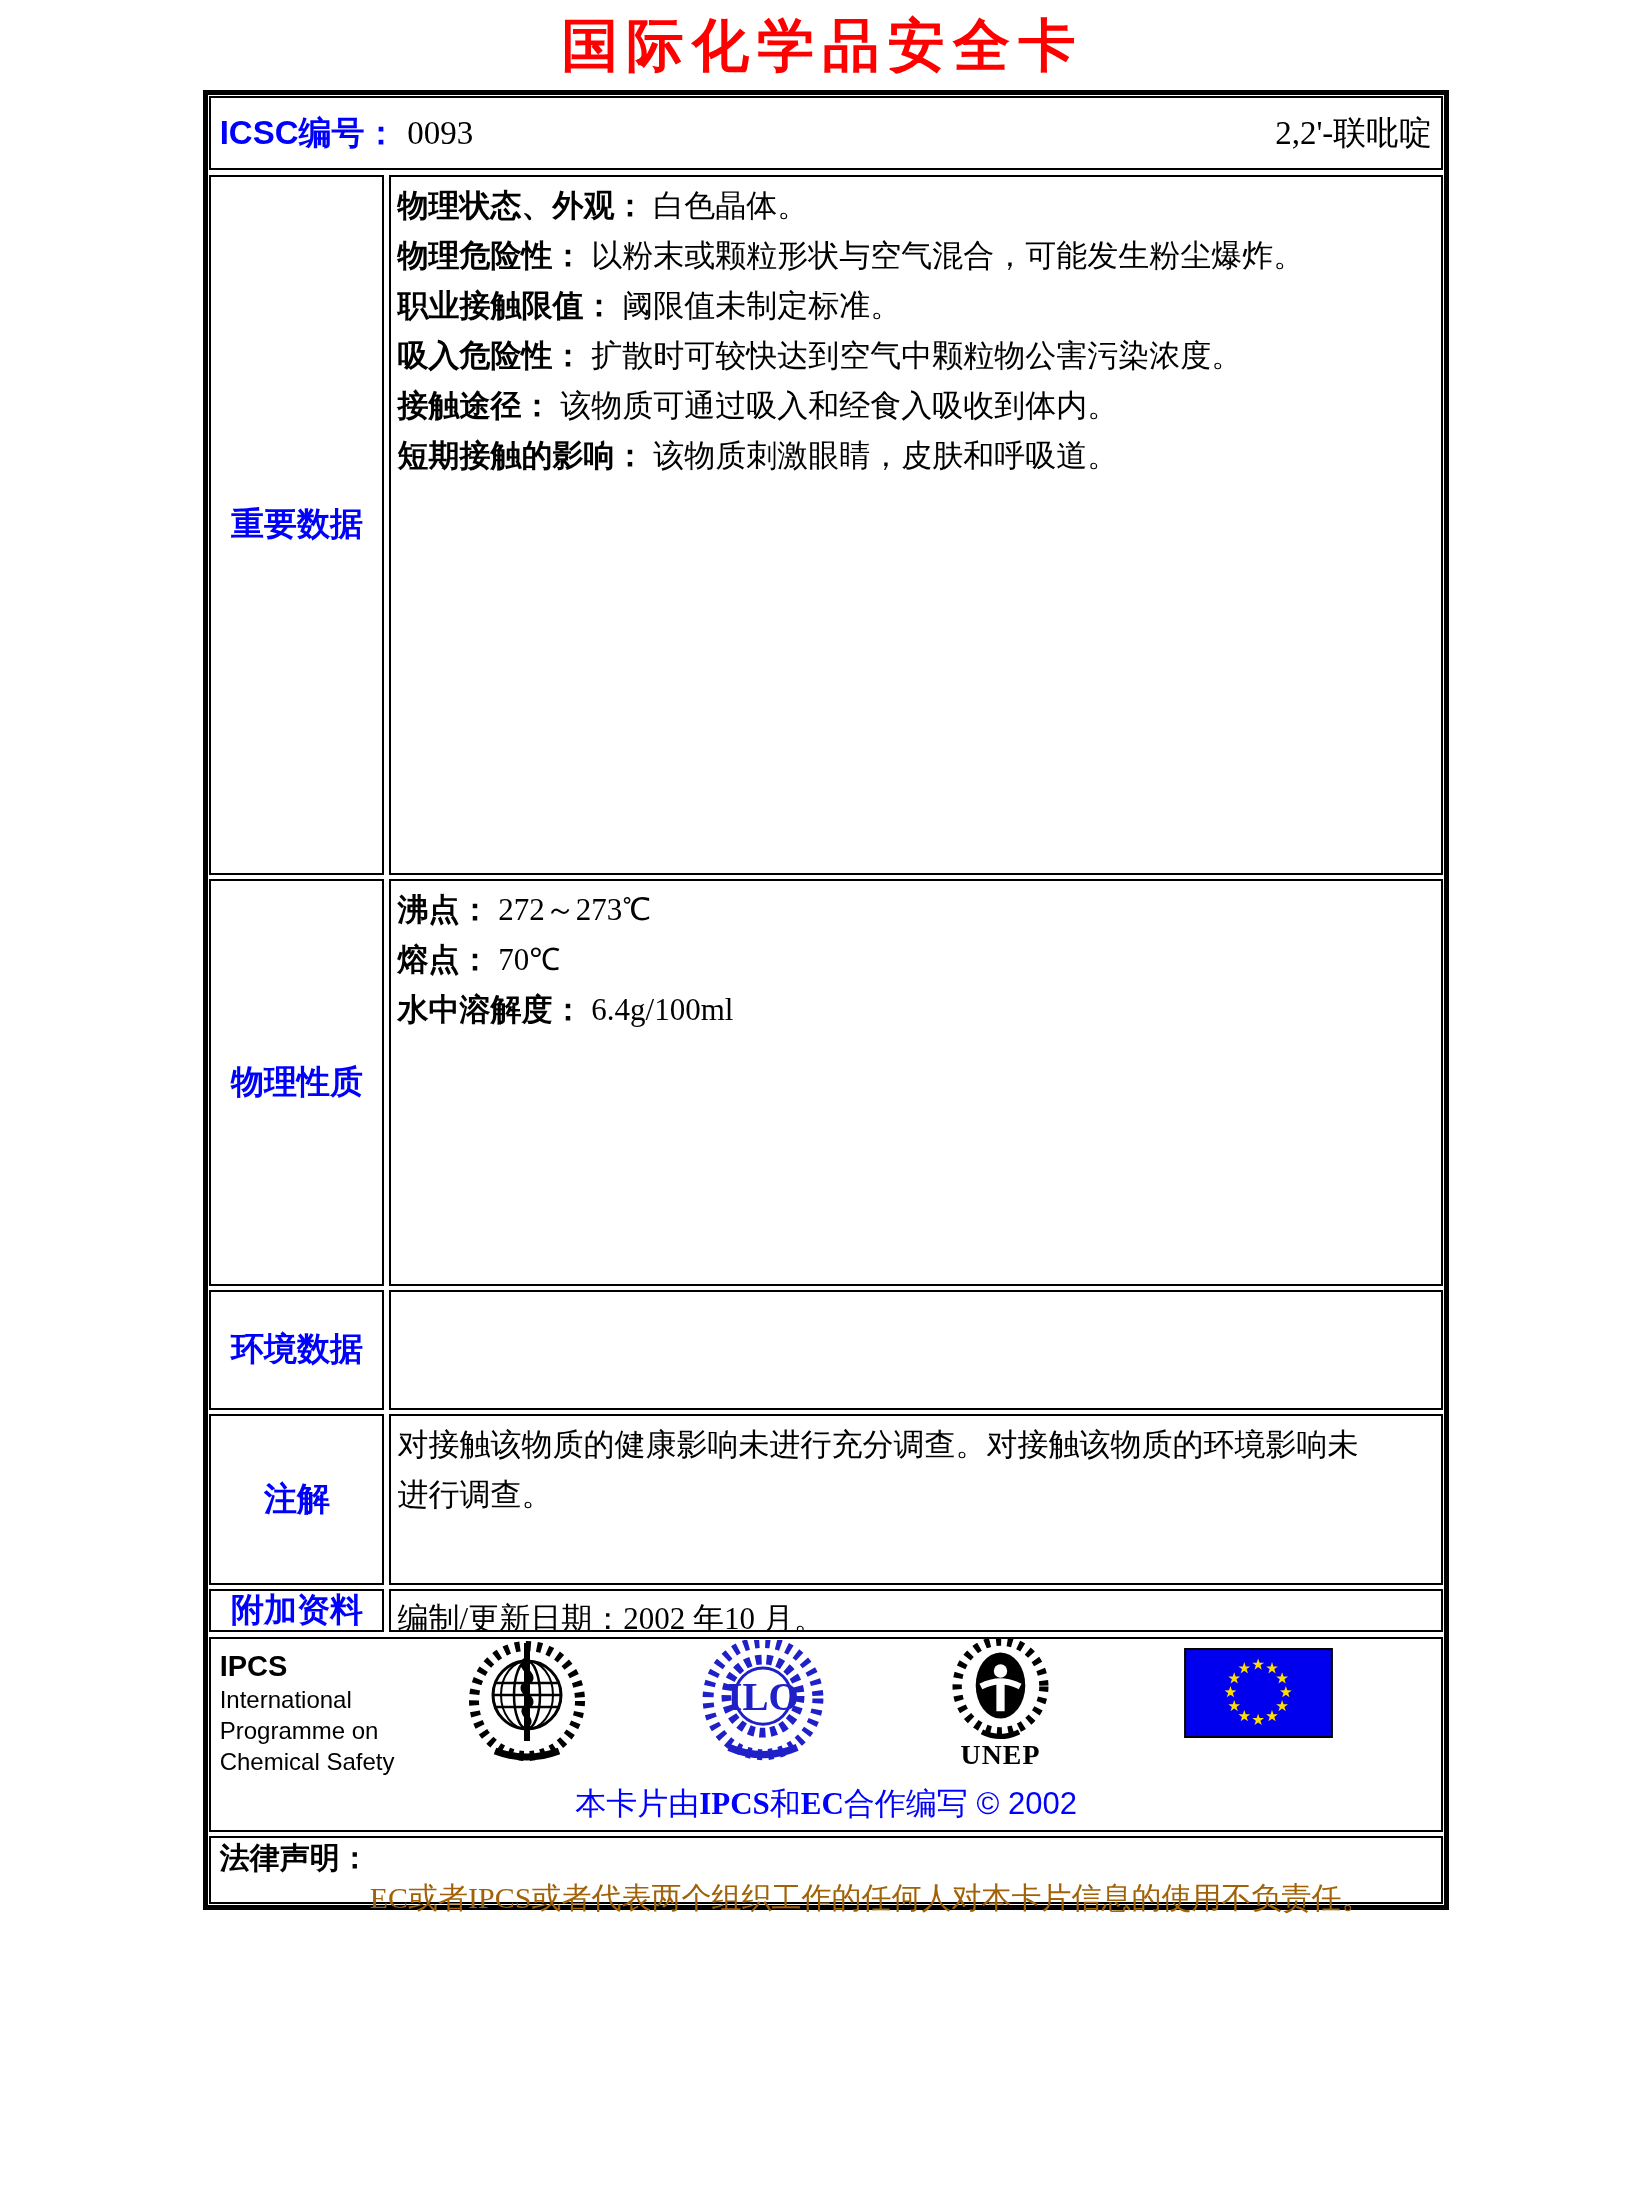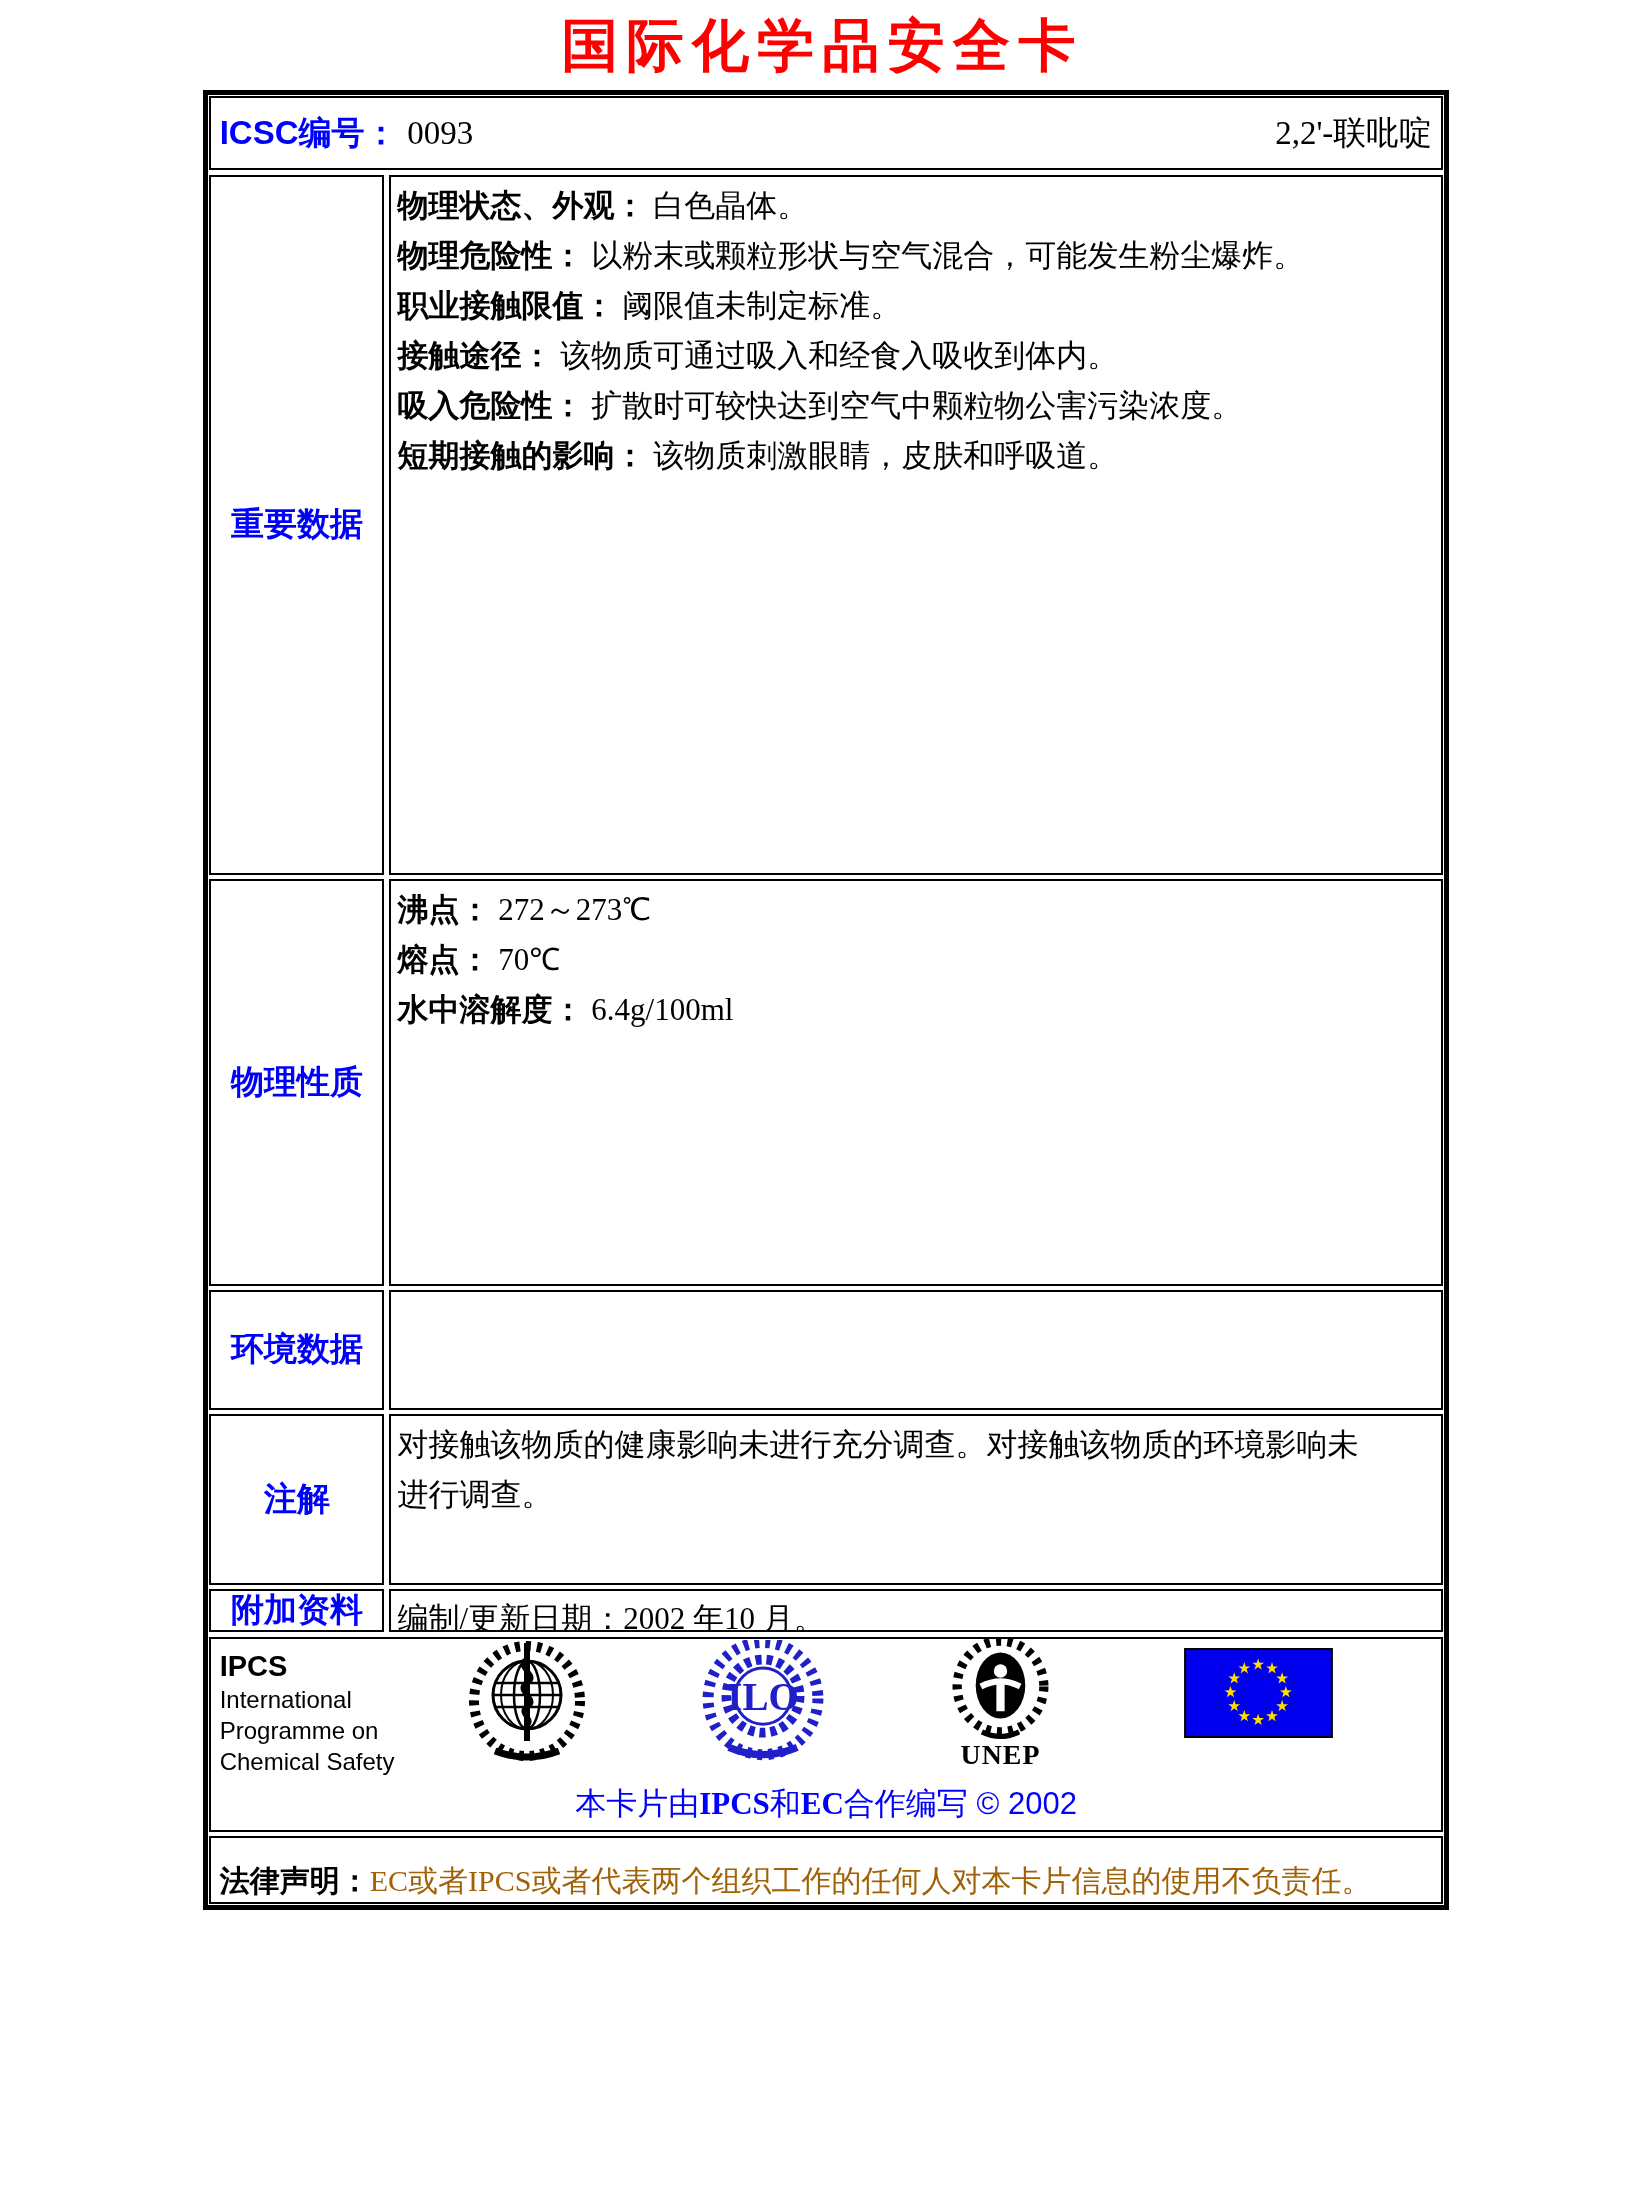--- a/index.html
+++ b/index.html
@@ -81,21 +81,21 @@
   .logo-unep { left:727px; top:0px; }
   .logo-eu { left:973px; top:9.7px; }
   .caption {
     position:absolute; left:0; right:0; bottom:4.2px;
     text-align:center;
     color:#0000ff; font-size:31px;
     font-family:"Liberation Sans", sans-serif;
   }
   .caption b { font-family:"Liberation Serif", serif; }
 
-  .legal-cell { display:flex; align-items:flex-end; padding:0 8.3px; font-size:30px; white-space:nowrap; }
+  .legal-cell { display:flex; align-items:flex-start; padding:0 8.3px; font-size:30px; white-space:nowrap; }
   .legal-k { font-weight:bold; color:#000000; font-family:"Liberation Sans", sans-serif; }
   .legal-v { color:#a16207;margin-top:40px; }
 </style>
 </head>
 <body>
 
 <div class="page">
 
   <div class="doc-title">国际化学品安全卡</div>
 
@@ -109,22 +109,22 @@
         <span class="chem-name">2,2'-联吡啶</span>
       </div>
     </div>
 
     <div class="row">
       <div class="cell label-cell r-important">重要数据</div>
       <div class="cell content-cell r-important">
         <div class="text-line"><span class="k">物理状态、外观：</span> <span class="v">白色晶体。</span></div>
         <div class="text-line"><span class="k">物理危险性：</span> <span class="v">以粉末或颗粒形状与空气混合，可能发生粉尘爆炸。</span></div>
         <div class="text-line"><span class="k">职业接触限值：</span> <span class="v">阈限值未制定标准。</span></div>
+        <div class="text-line"><span class="k">吸入危险性：</span> <span class="v">扩散时可较快达到空气中颗粒物公害污染浓度。</span></div>
         <div class="text-line"><span class="k">接触途径：</span> <span class="v">该物质可通过吸入和经食入吸收到体内。</span></div>
-        <div class="text-line"><span class="k">吸入危险性：</span> <span class="v">扩散时可较快达到空气中颗粒物公害污染浓度。</span></div>
         <div class="text-line"><span class="k">短期接触的影响：</span> <span class="v">该物质刺激眼睛，皮肤和呼吸道。</span></div>
       </div>
     </div>
 
     <div class="row">
       <div class="cell label-cell r-physical">物理性质</div>
       <div class="cell content-cell r-physical">
         <div class="text-line"><span class="k">沸点：</span> <span class="v">272～273℃</span></div>
         <div class="text-line"><span class="k">熔点：</span> <span class="v">70℃</span></div>
         <div class="text-line"><span class="k">水中溶解度：</span> <span class="v">6.4g/100ml</span></div>

